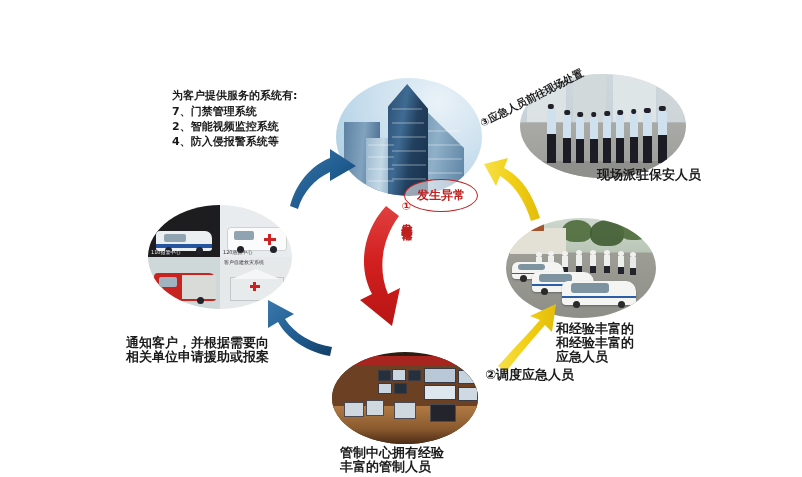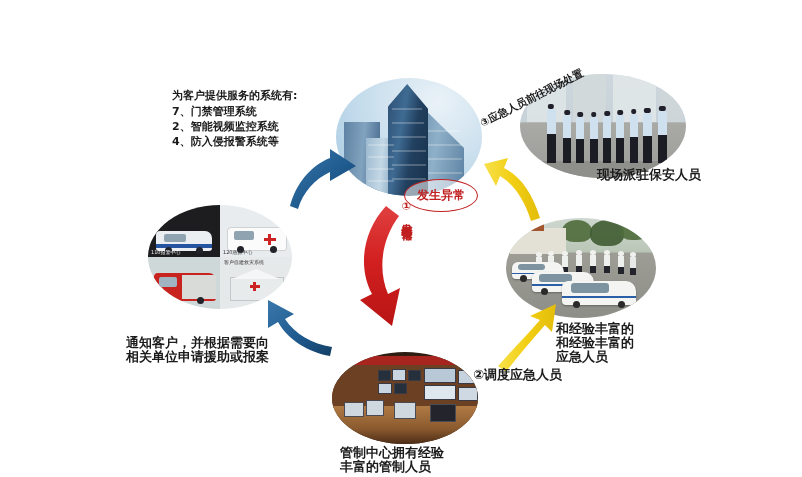--- a/index.html
+++ b/index.html
@@ -403,15 +403,15 @@
 
     <g>
       <path d="M540 218 C 532 192, 520 176, 504 168 L 508 158 L 484 164 L 496 186 L 500 176
                C 513 184, 524 198, 531 221 Z" fill="url(#gyel)"></path>
     </g>
   </svg>
 
   <div class="ellipse-label">发生异常</div>
   <div class="vtext">①发出异常报警信号</div>
   <div class="dtext">③应急人员前往现场处置</div>
-  <div class="lbl cn" style="left:473px;top:368px;">②调度应急人员</div>
+  <div class="lbl cn" style="left:485px;top:368px;">②调度应急人员</div>
 
 </div>
 
 </body></html>

